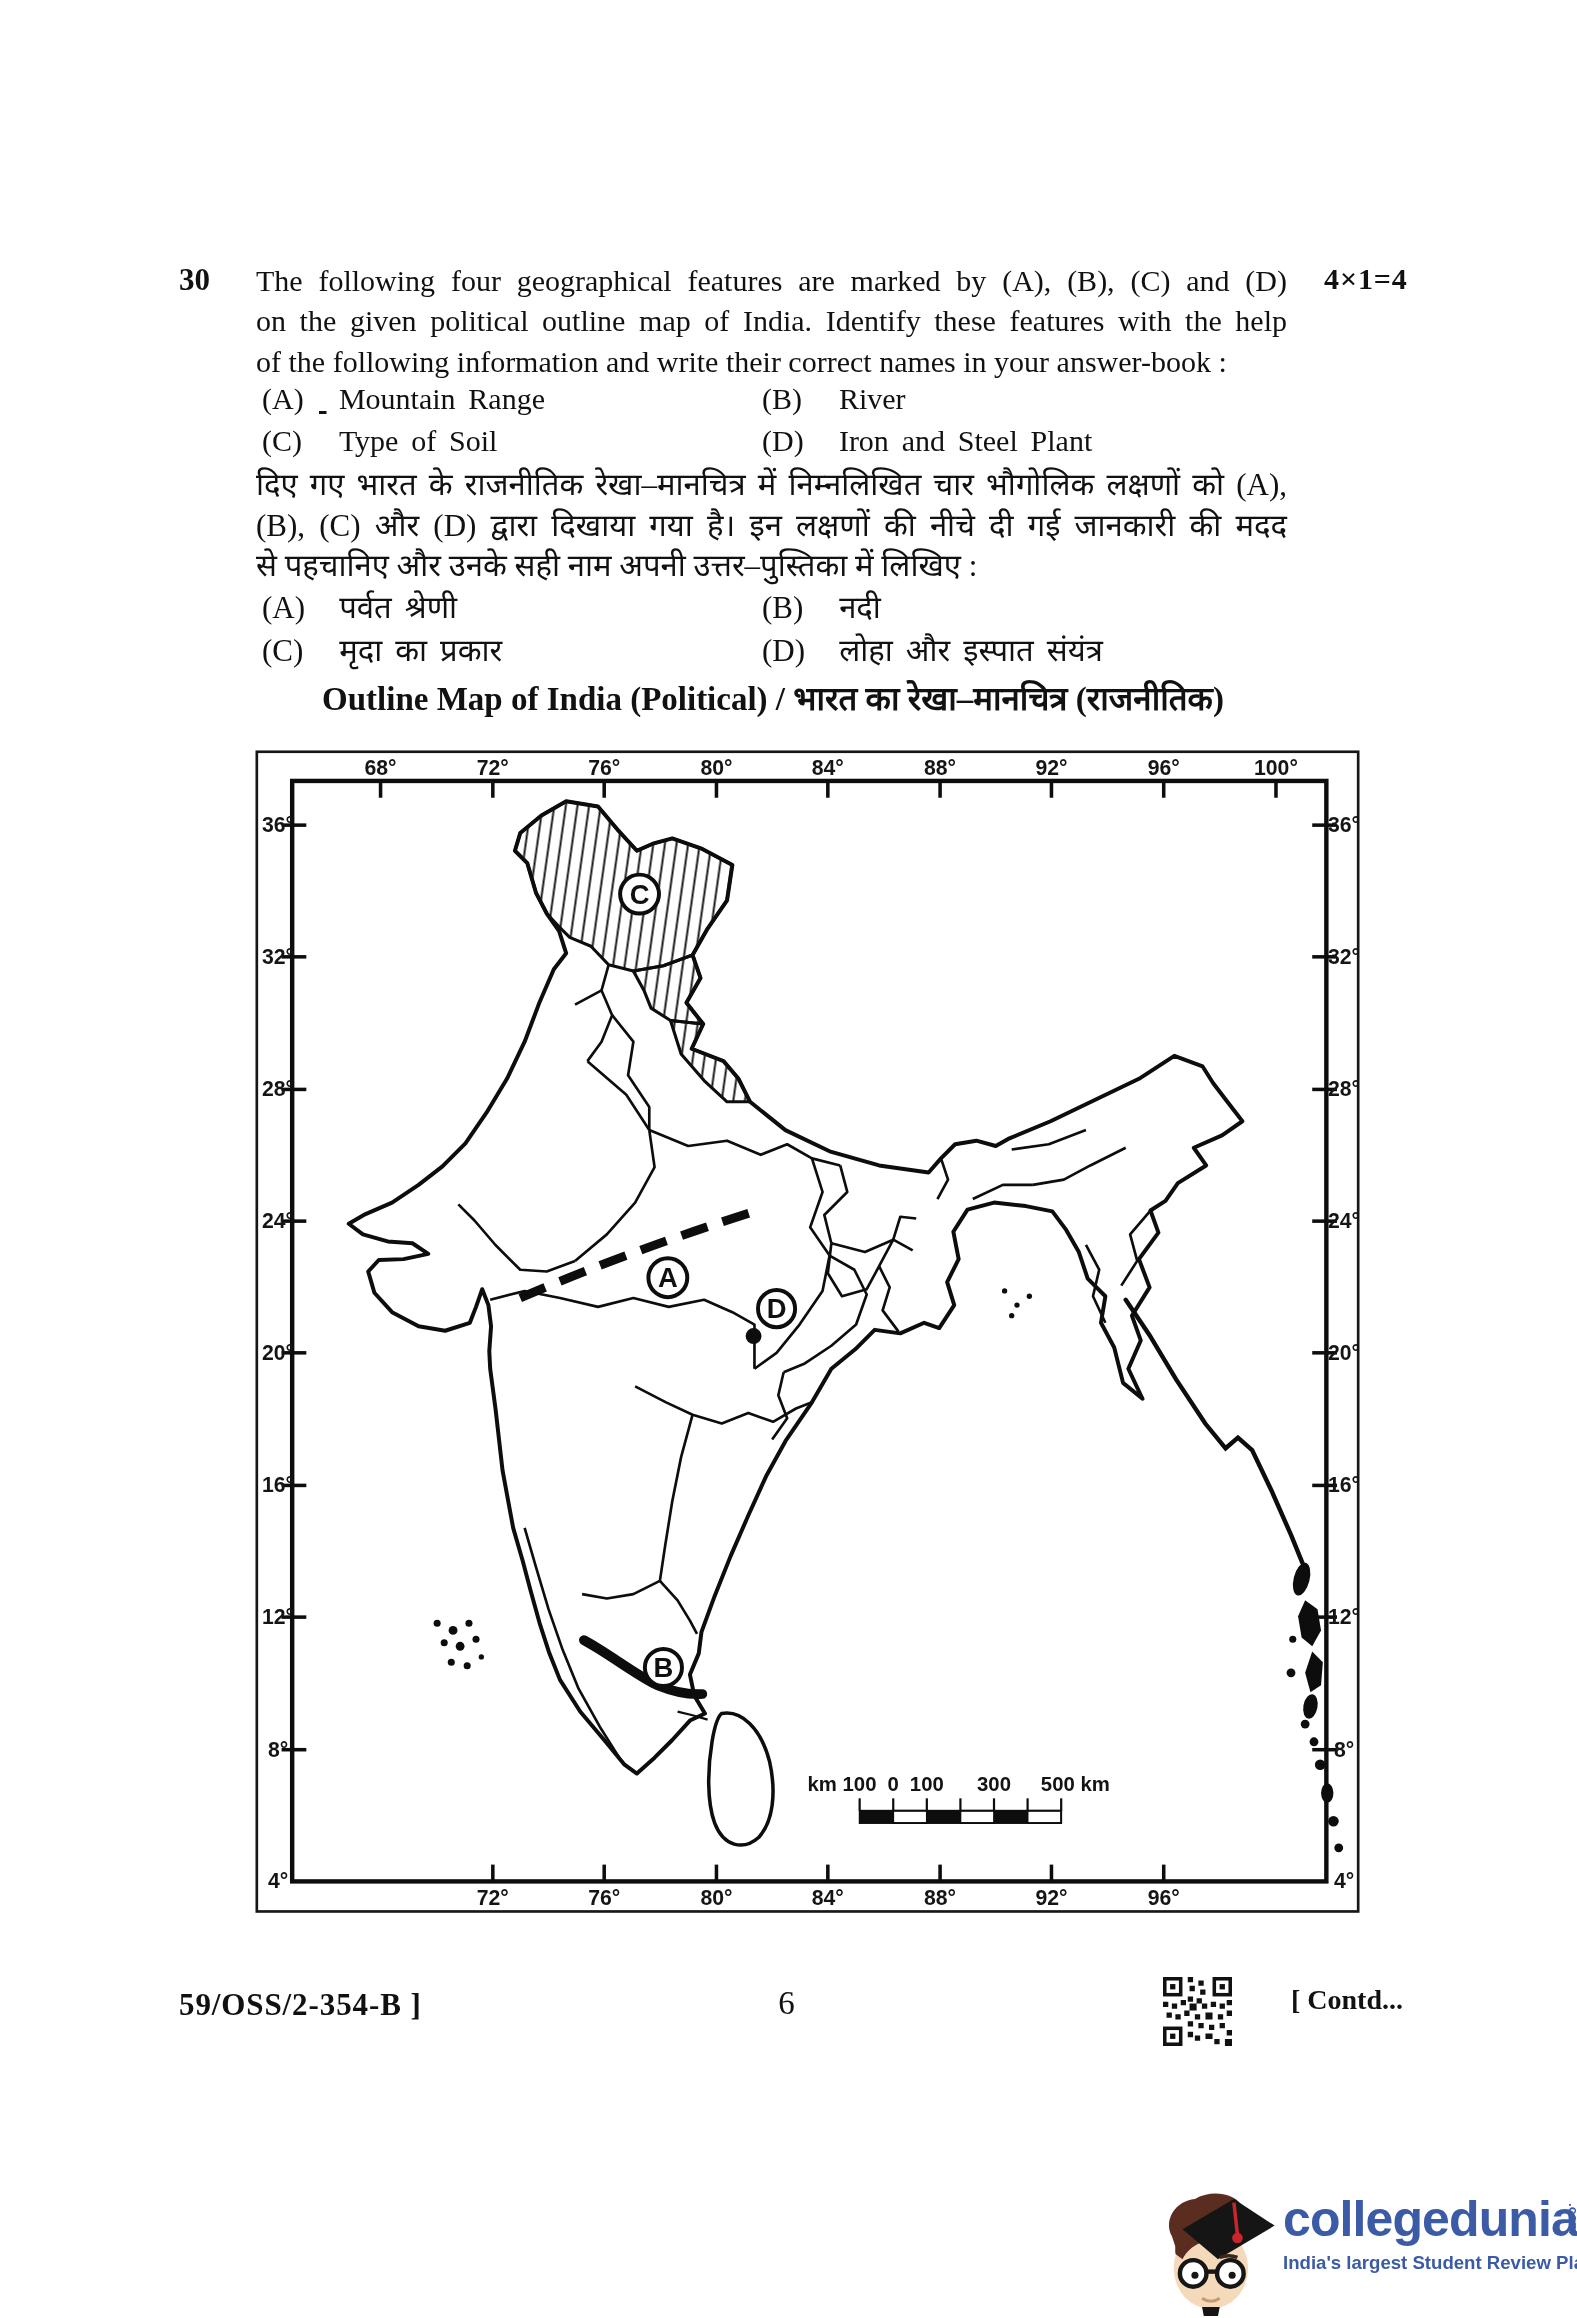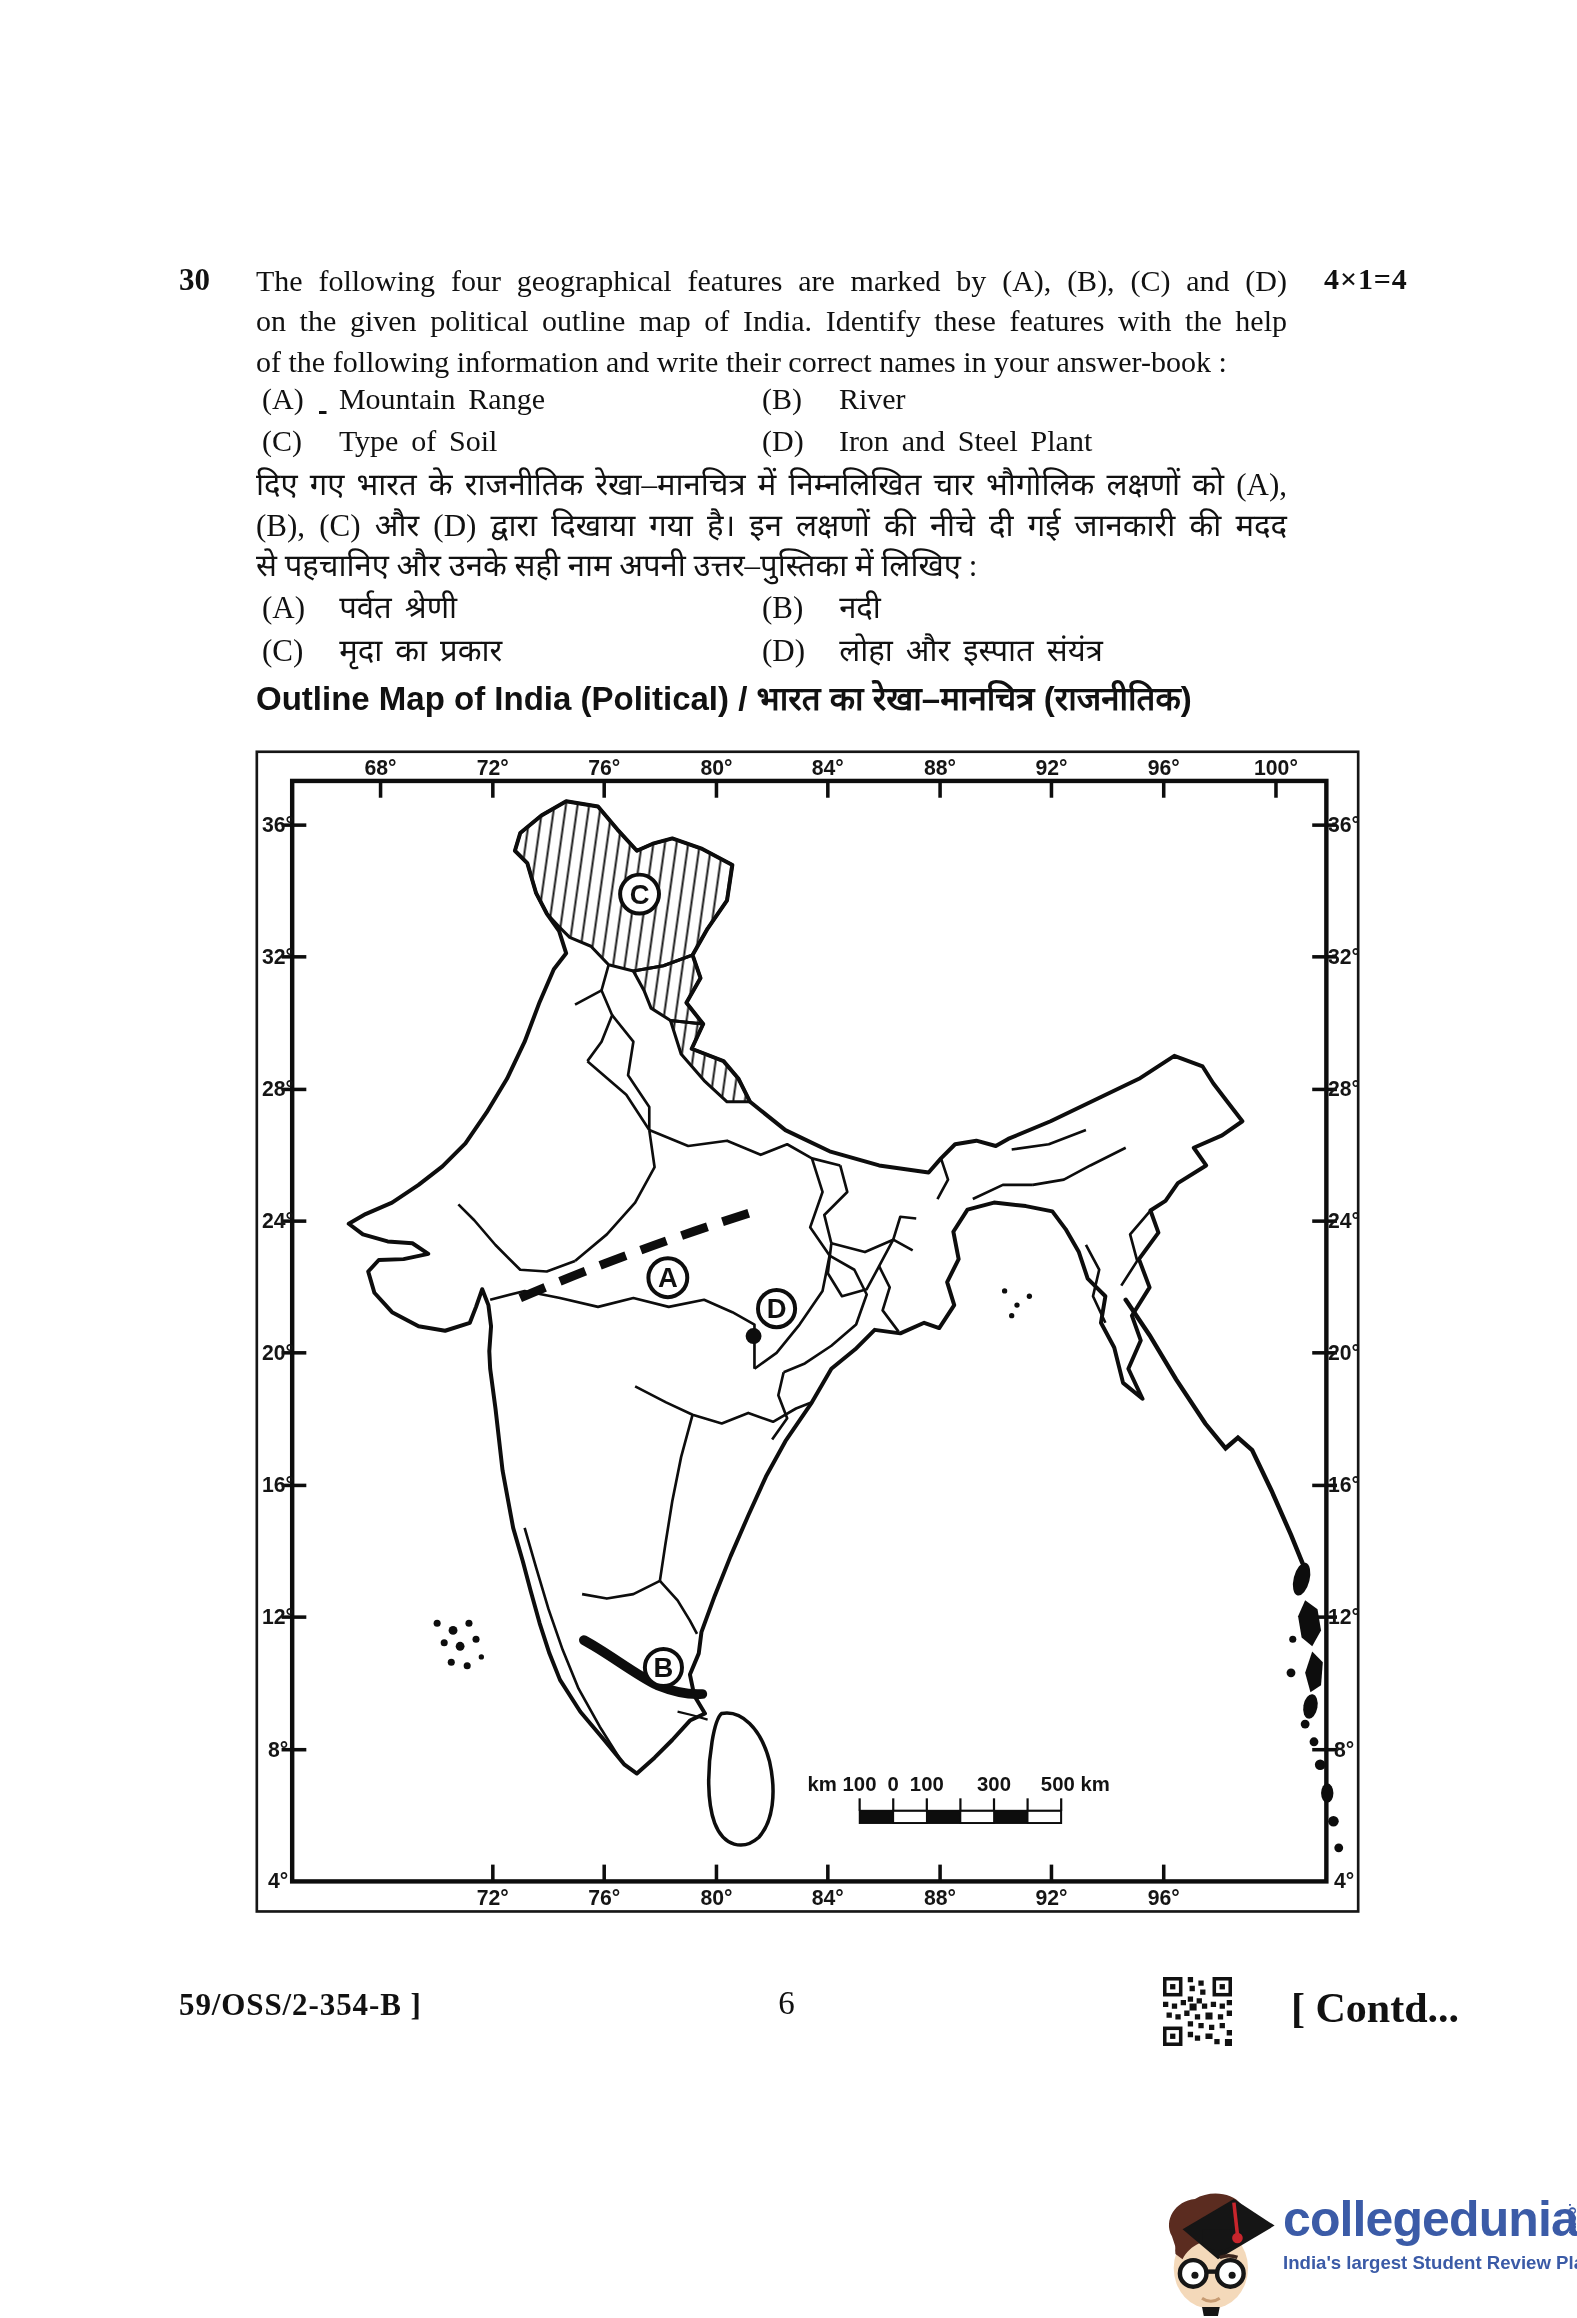--- a/index.html
+++ b/index.html
@@ -22,31 +22,31 @@
   .opt-label{display:inline-block;width:57px;}
   .opt-text{display:inline-block;margin-left:12.4px;word-spacing:5.3px;}
   
   .hi{font-size:31px;}
   .hi-line{left:256px;width:1031px;font-size:31px;line-height:37px;white-space:nowrap;}
   .hi-line.just{text-align:justify;-moz-text-align-last:justify;text-align-last:justify;}
   .hi-line.h1{top:466px;}
   .hi-line.h2{top:507px;}
   .hi-line.h3{top:547px;}
   
-  .map-title{left:256px;top:675px;width:1034px;text-align:left;
-    font-family:Liberation Sans, sans-serif;font-weight:bold;font-size:33px;}
+  .map-title{left:256px;top:675px;width:1034px;text-align:center;
+    font-family:Liberation Serif, serif;font-weight:bold;font-size:33px;}
   .map-wrap{left:255px;top:750px;width:1105px;height:1165px;}
   svg text{font-family:"Liberation Sans", sans-serif;}
   .deg{font-size:24px;font-weight:bold;fill:#151515;}
   .marker-letter{font-size:31px;font-weight:bold;fill:#101010;}
   .scale-label{font-size:23px;font-weight:bold;fill:#131313;}
   
   .paper-code{left:179px;top:1987px;font-size:31px;font-weight:bold;letter-spacing:0.9px;}
   .page-num{left:760px;top:1985px;width:53px;text-align:center;font-size:33px;}
-  .contd{left:1291px;top:1984px;font-size:42px;font-weight:bold;}
+  .contd{left:1291px;top:1984px;font-size:28px;font-weight:bold;}
   .qr{left:1163px;top:1977px;width:69px;height:69px;}
   
   .logo-wrap{left:1149px;top:2167px;width:429px;height:151px;}
   .logo-mascot{position:absolute;left:7px;top:16px;width:131px;height:133px;}
   .logo-text{position:absolute;left:134px;top:25px;width:292px;}
   .brand{font-family:"Liberation Sans", sans-serif;font-weight:bold;font-size:50px;
          color:#3b5ba7;letter-spacing:-0.9px;line-height:55px;}
   .tld{position:absolute;right:-14px;top:19.4px;font-family:"Liberation Sans", sans-serif;
        font-weight:bold;font-size:13.3px;color:#3b5ba7;transform:rotate(90deg);}
   .tagline{font-family:"Liberation Sans", sans-serif;font-weight:bold;font-size:18.6px;

